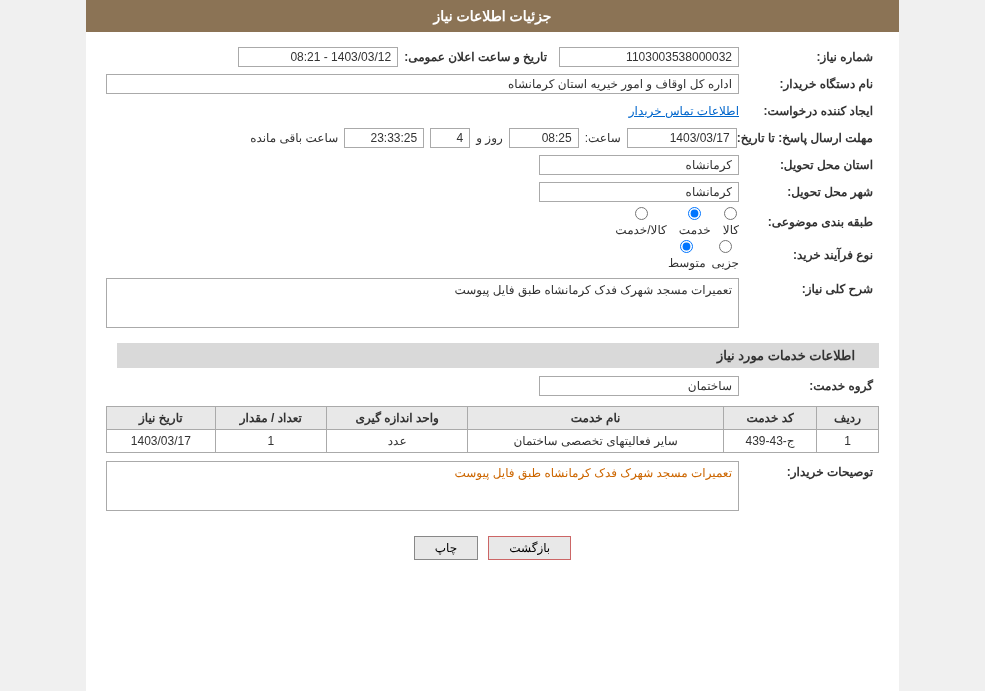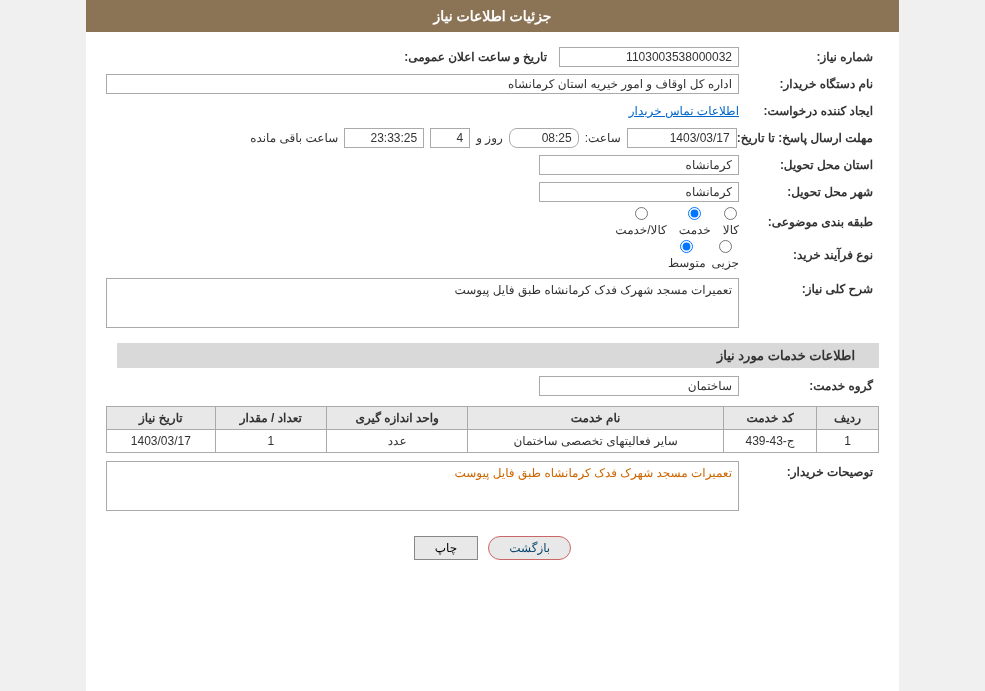--- a/index.html
+++ b/index.html
@@ -118,23 +118,22 @@
       cursor: pointer;
       font-family: Tahoma, Arial, sans-serif;
       font-size: 12px;
       min-width: 60px;
     }
     .btn-print {
       background: #e8e8e8;
     }
     .btn-back {
       background: #e8e8e8;
-      color: #0c4a6e;
+      color: #000000;
       border-color: #cc6666;
-      border-radius: 12px;
     }
     .notice-text {
       font-size: 11px;
       color: #cc6600;
     }
     .description-area {
       border: 1px solid #aaa;
       background: #fff;
       min-height: 50px;
       padding: 4px 6px;
@@ -148,41 +147,42 @@
 <div class="page-wrapper">
   <div class="header-bar">جزئیات اطلاعات نیاز</div>
 
   <div class="content">
 
     <div class="info-row">
       <span class="label">شماره نیاز:</span>
       <div class="inline-group">
         <div class="small-box" style="min-width:180px;">1103003538000032</div>
         <span class="label" style="min-width:auto;">تاریخ و ساعت اعلان عمومی:</span>
+        <div class="small-box" style="min-width:160px;">1403/03/12 - 08:21</div>
       </div>
     </div>
 
     <div class="info-row">
       <span class="label">نام دستگاه خریدار:</span>
       <div class="value-box">اداره کل اوقاف و امور خیریه استان کرمانشاه</div>
     </div>
 
     <div class="info-row">
       <span class="label">ایجاد کننده درخواست:</span>
       <div class="inline-group">
         <span class="link-text">اطلاعات تماس خریدار</span>
       </div>
     </div>
 
     <div class="info-row">
       <span class="label">مهلت ارسال پاسخ: تا تاریخ:</span>
       <div class="inline-group">
         <div class="small-box" style="min-width:110px;">1403/03/17</div>
         <span>ساعت:</span>
-        <div class="small-box" style="min-width:70px;border-radius:8px;">08:25</div>
+        <div class="small-box" style="min-width:70px;">08:25</div>
         <span>روز و</span>
         <div class="small-box" style="min-width:40px;">4</div>
         <div class="small-box" style="min-width:80px;">23:33:25</div>
         <span>ساعت باقی مانده</span>
       </div>
     </div>
 
     <div class="info-row">
       <span class="label">استان محل تحویل:</span>
       <div class="small-box" style="min-width:200px;">کرمانشاه</div>

